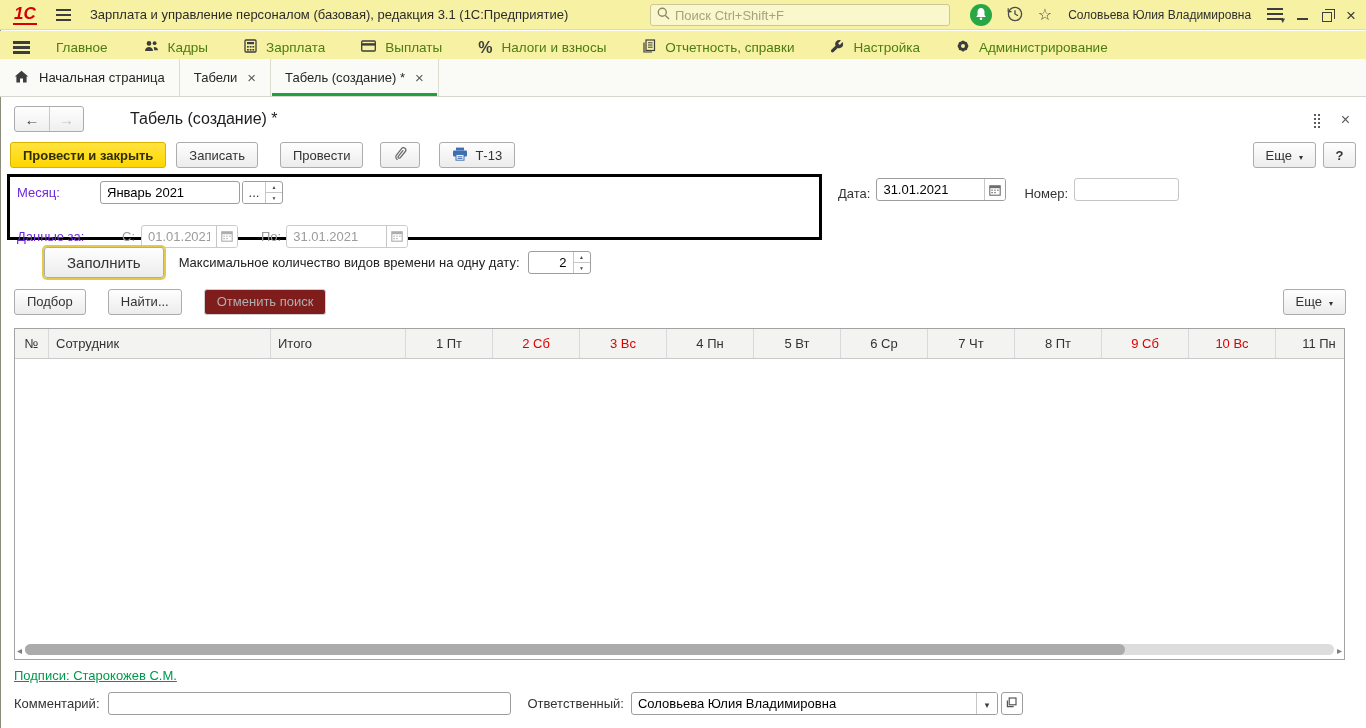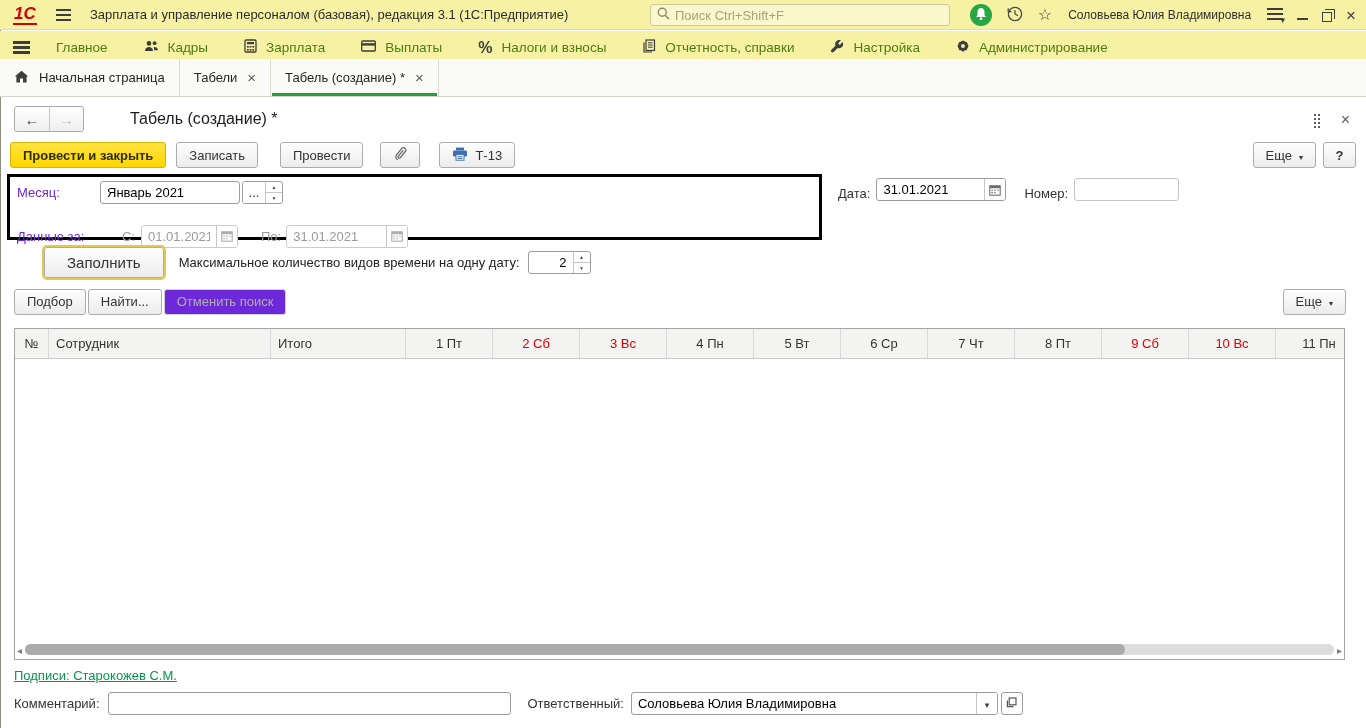--- a/index.html
+++ b/index.html
@@ -76,21 +76,21 @@
     background:#5a5a5a; box-shadow:0 4px 0 #5a5a5a, 0 8px 0 #5a5a5a, 0 12px 0 #5a5a5a; }
   .dots::before { left:1px; } .dots::after { left:5px; }
   .winops .icon-close::before { color:#5a5a5a; font-size:16px; }
   
   .btn { height:26px; padding:0 12px; background:linear-gradient(#fefefe,#ececec);
     border:1px solid #ACACAC; border-radius:3px; color:#333;
     display:inline-flex; align-items:center; gap:7px;
     font:13px "Liberation Sans",sans-serif; white-space:nowrap; cursor:default; }
   .btn.primary { background:linear-gradient(#FFE340,#FFD600); border-color:#D8B200;
     font-weight:bold; color:#2e2e00; }
-  .btn.disabled { color:#AFAFAF; border-color:#CFCFCF; background:#6d28d9; }
+  .btn.disabled { color:#AFAFAF; border-color:#CFCFCF; background:#7f1d1d; }
   .btn .caret::before { font-size:8px; color:#333; }
   
   .cmdbar { position:absolute; top:141px; left:10px; right:10px; height:28px;
     display:flex; align-items:center; }
   .sp { flex:1; }
   
   .formbox { position:absolute; top:174px; left:7px; width:815px; height:66px;
     border:3px solid #000; background:#fff; padding:3px 0 0 3px; }
   .frow { display:flex; align-items:center; height:24px; }
   .frow + .frow { margin-top:20px; }
@@ -114,21 +114,21 @@
   .dnrow { position:absolute; top:177px; left:838px; display:flex; align-items:flex-end; height:24px; gap:6px; }
   
   .fillrow { position:absolute; top:246px; left:26px; display:flex; align-items:center; height:32px;margin-left:16px; }
   .btn.fill { height:31px; padding:0 22px; font-size:15px;
     box-shadow:0 0 0 2px #E4C94F; margin:0 2px; }
   .fill-label { margin-left:13px; margin-right:8px; color:#222; }
   .numgrp { width:63px; }
   .numgrp input { text-align:right; }
   
   .listbar { position:absolute; top:288px; left:14px; right:14px; height:27px;
-    display:flex; align-items:center; gap:2px; }
+    display:flex; align-items:center; gap:22px; }
   .listbar .more { margin-left:auto; margin-right:6px; }
   
   .grid { position:absolute; top:328px; left:14px; width:1331px; height:332px;
     border:1px solid #A3A3A3; background:#fff; overflow:hidden; }
   .ghead { display:flex; height:30px; background:#F3F3F1; border-bottom:1px solid #C9C9C9; width:1348px; }
   .gh { border-right:1px solid #D9D9D9; display:flex; align-items:center;
     padding:0 7px; color:#333; flex:none; }
   .gh.center { justify-content:center; }
   .gh.weekend { color:#DF0000; }
   .c0 { width:34px; } .c1 { width:222px; } .c2 { width:135px; } .cd { width:87px; }

